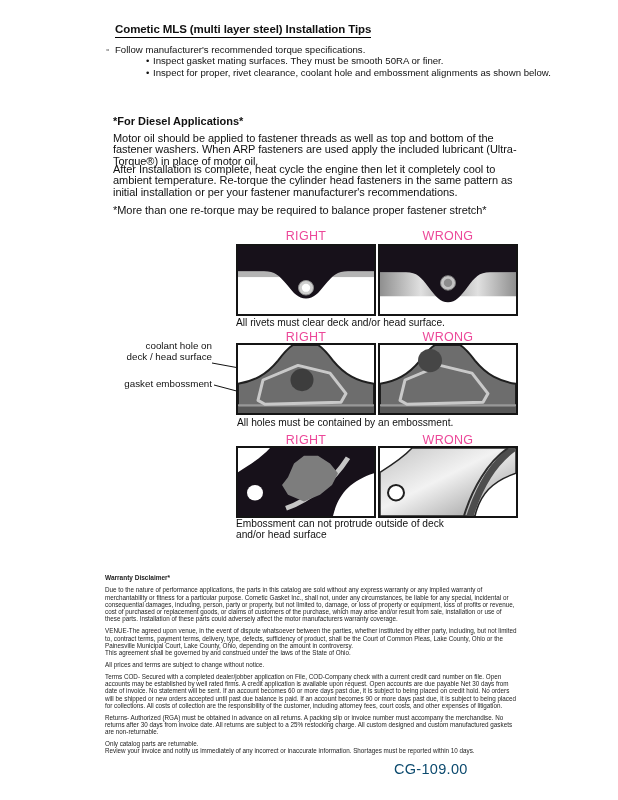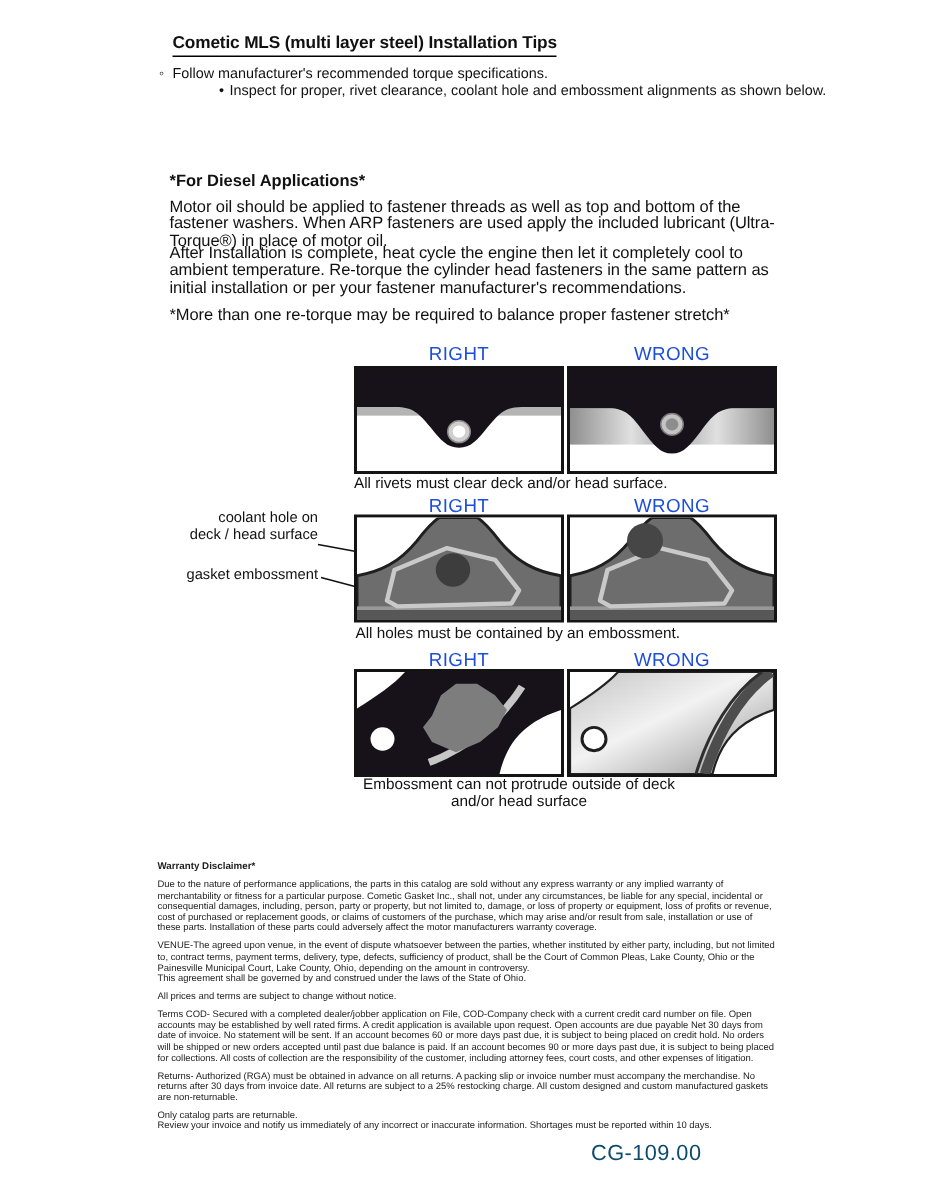--- a/index.html
+++ b/index.html
@@ -20,43 +20,44 @@
   .tips-list li.main::before { content:"◦"; position:absolute; left:0; top:0; font-size:9.6px; }
   .tips-list li.sub { padding-left:47px; }
   .tips-list li.sub::before { content:"•"; position:absolute; left:40px; top:0; font-size:9.6px; }
 
   .diesel-heading { top:115px; left:113px; margin:0; font-size:11px; font-weight:bold; }
   .body-para { margin:0; font-size:11px; line-height:11.3px; width:420px; letter-spacing:-0.05px; }
   .para1 { top:133px; left:113px; }
   .para2 { top:164px; left:113px; }
   .note  { top:205px; left:113px; white-space:nowrap; }
 
-  .rw-label { width:140px; text-align:center; font-size:12.5px; color:#1d4ed8; letter-spacing:0.3px; }
+  .rw-label { width:140px; text-align:center; font-size:12.5px; color:#ec4899; letter-spacing:0.3px; }
   .fig-box { width:140px; height:72px; border:2px solid #141414; box-sizing:border-box; background:#fff; }
   .fig-box svg { display:block; width:136px; height:68px; }
-  .fig-caption { font-size:10.2px; line-height:11px; color:#111; white-space:pre-line;text-align:center; }
+  .fig-caption { font-size:10.2px; line-height:11px; color:#111; white-space:pre-line; }
 
   .side-label { width:108px; text-align:right; font-size:9.8px; line-height:10.6px; white-space:pre-line; }
   .leader-svg { pointer-events:none; }
 
   .disclaimer { top:574px; left:105px; width:412px; font-size:6.3px; line-height:7.3px; color:#1c1c1c; }
   .disclaimer h3 { margin:0 0 5px 0; font-size:6.5px; font-weight:bold; }
   .disclaimer p { margin:0 0 4.5px 0; white-space:pre-line; }
 
   .footer-code { top:761px; left:394px; font-size:14.5px; color:#0c4a6e; letter-spacing:0.3px; }
 </style>
 </head>
 <body>
 
 <div class="page">
 
   <h1 class="abs page-title">Cometic MLS (multi layer steel) Installation Tips</h1>
 
   <ul class="abs tips-list">
     <li class="main">Follow manufacturer's recommended torque specifications.</li>
+    <li class="sub">Inspect gasket mating surfaces.  They must be smooth 50RA or finer.</li>
     <li class="sub">Inspect for proper, rivet clearance, coolant hole and embossment alignments as shown below.</li>
   </ul>
 
   <h2 class="abs diesel-heading">*For Diesel Applications*</h2>
   <p class="abs body-para para1">Motor oil should be applied to fastener threads as well as top and bottom of the fastener washers. When ARP fasteners are used apply the included lubricant (Ultra-Torque®) in place of motor oil.</p>
   <p class="abs body-para para2">After Installation is complete, heat cycle the engine then let it completely cool to ambient temperature. Re-torque the cylinder head fasteners in the same pattern as initial installation or per your fastener manufacturer's recommendations.</p>
   <p class="abs body-para note">*More than one re-torque may be required to balance proper fastener stretch*</p>
 
   <div class="abs rw-label" style="top:229px; left:236px;">RIGHT</div>
   <div class="abs rw-label" style="top:229px; left:378px;">WRONG</div>

